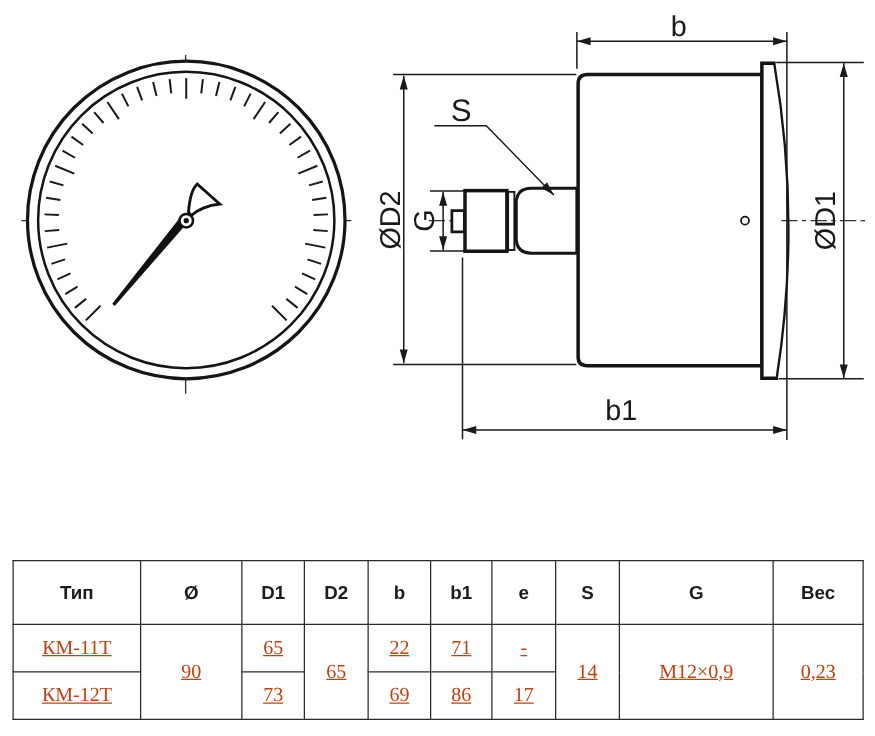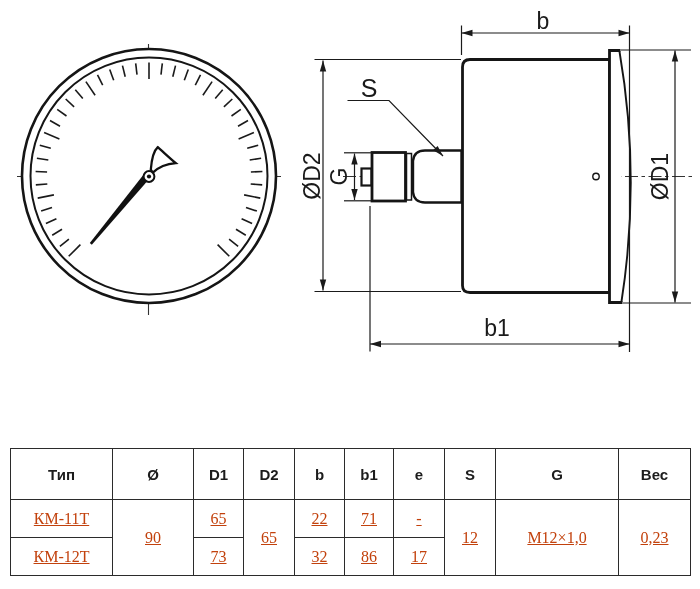--- a/index.html
+++ b/index.html
@@ -174,27 +174,27 @@
         <th>Вес</th>
       </tr>
       <tr>
         <td>КМ-11Т</td>
         <td rowspan="2">90</td>
         <td>65</td>
         <td rowspan="2">65</td>
         <td>22</td>
         <td>71</td>
         <td>-</td>
-        <td rowspan="2">12</td>
-        <td rowspan="2">M12×1,0</td>
+        <td rowspan="2">14</td>
+        <td rowspan="2">M12×0,9</td>
         <td rowspan="2">0,23</td>
       </tr>
       <tr>
         <td>КМ-12Т</td>
         <td>73</td>
-        <td>32</td>
+        <td>69</td>
         <td>86</td>
         <td>17</td>
       </tr>
     </tbody>
       </table>
   </div>
 </div>
 
 </body></html>

